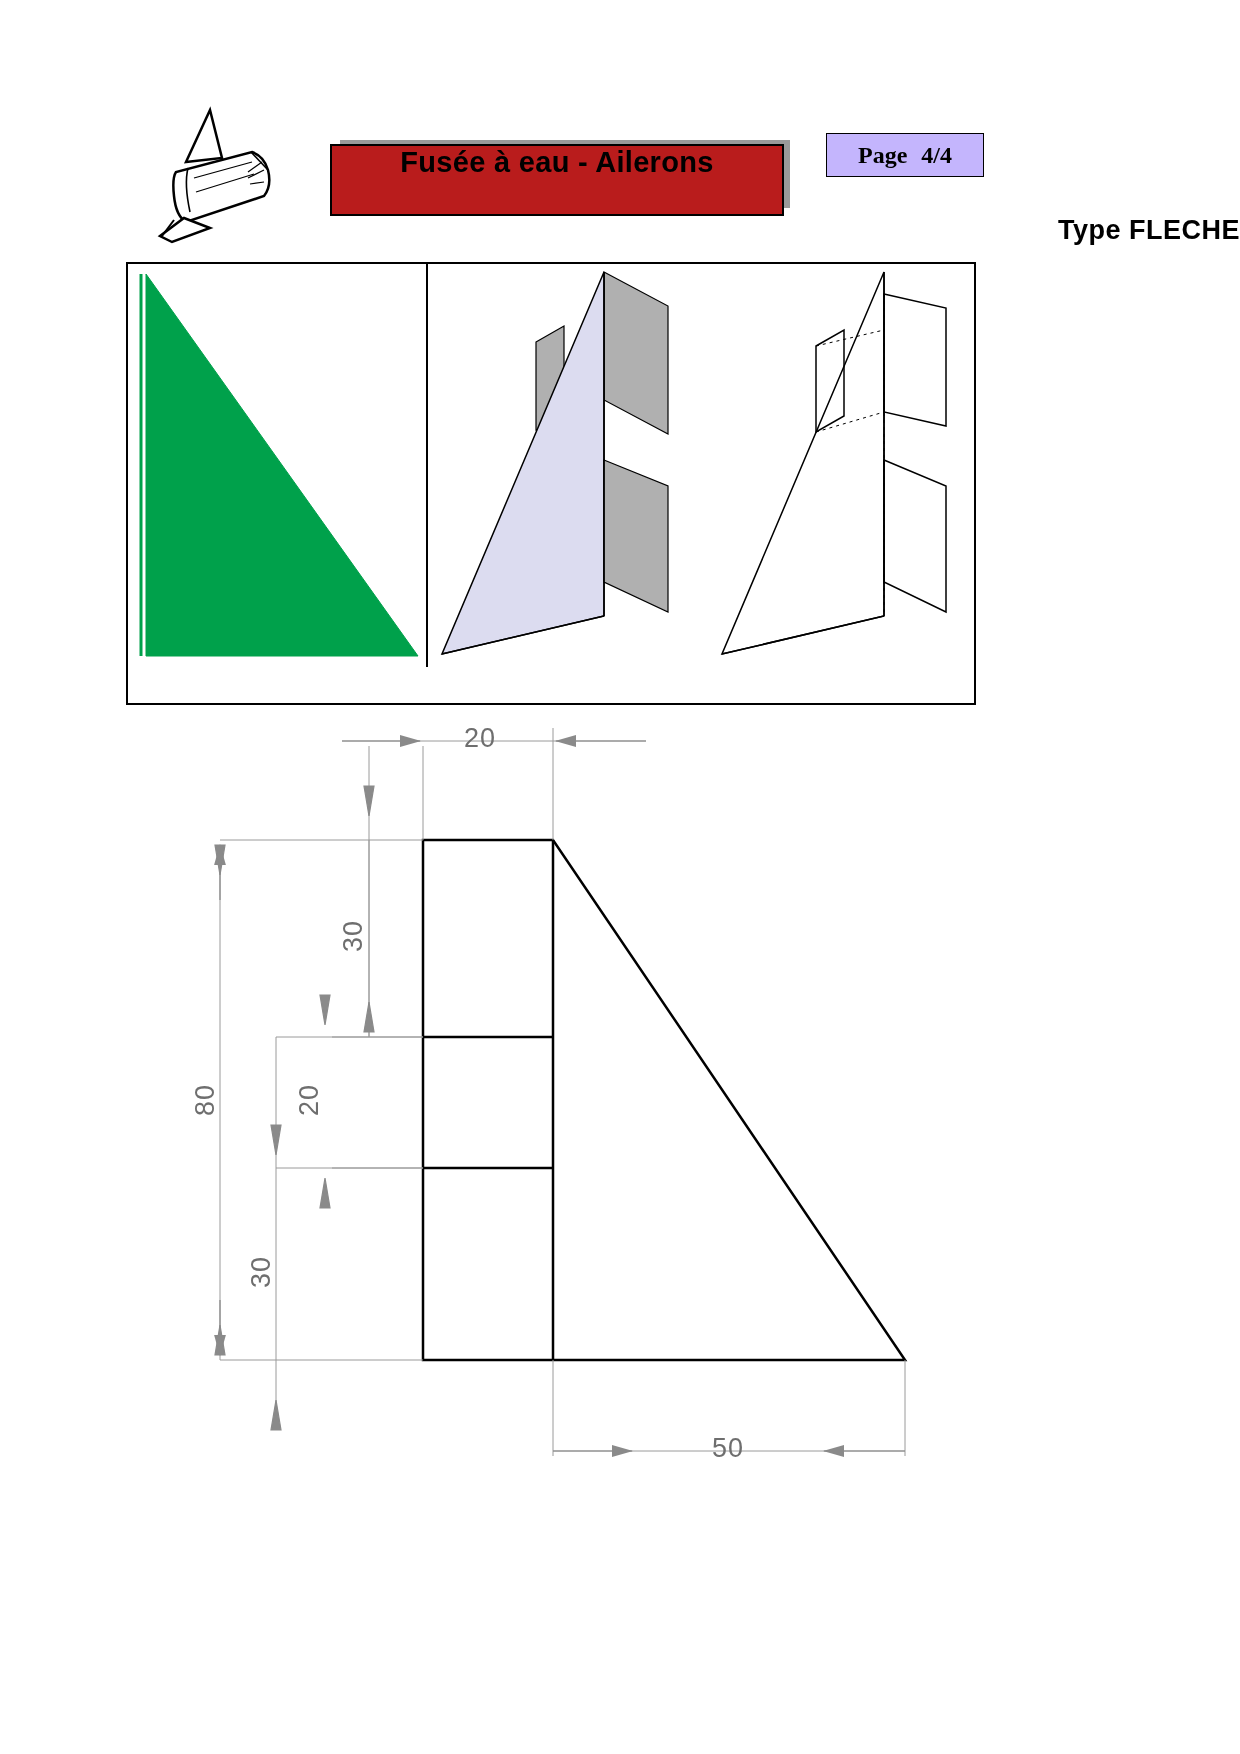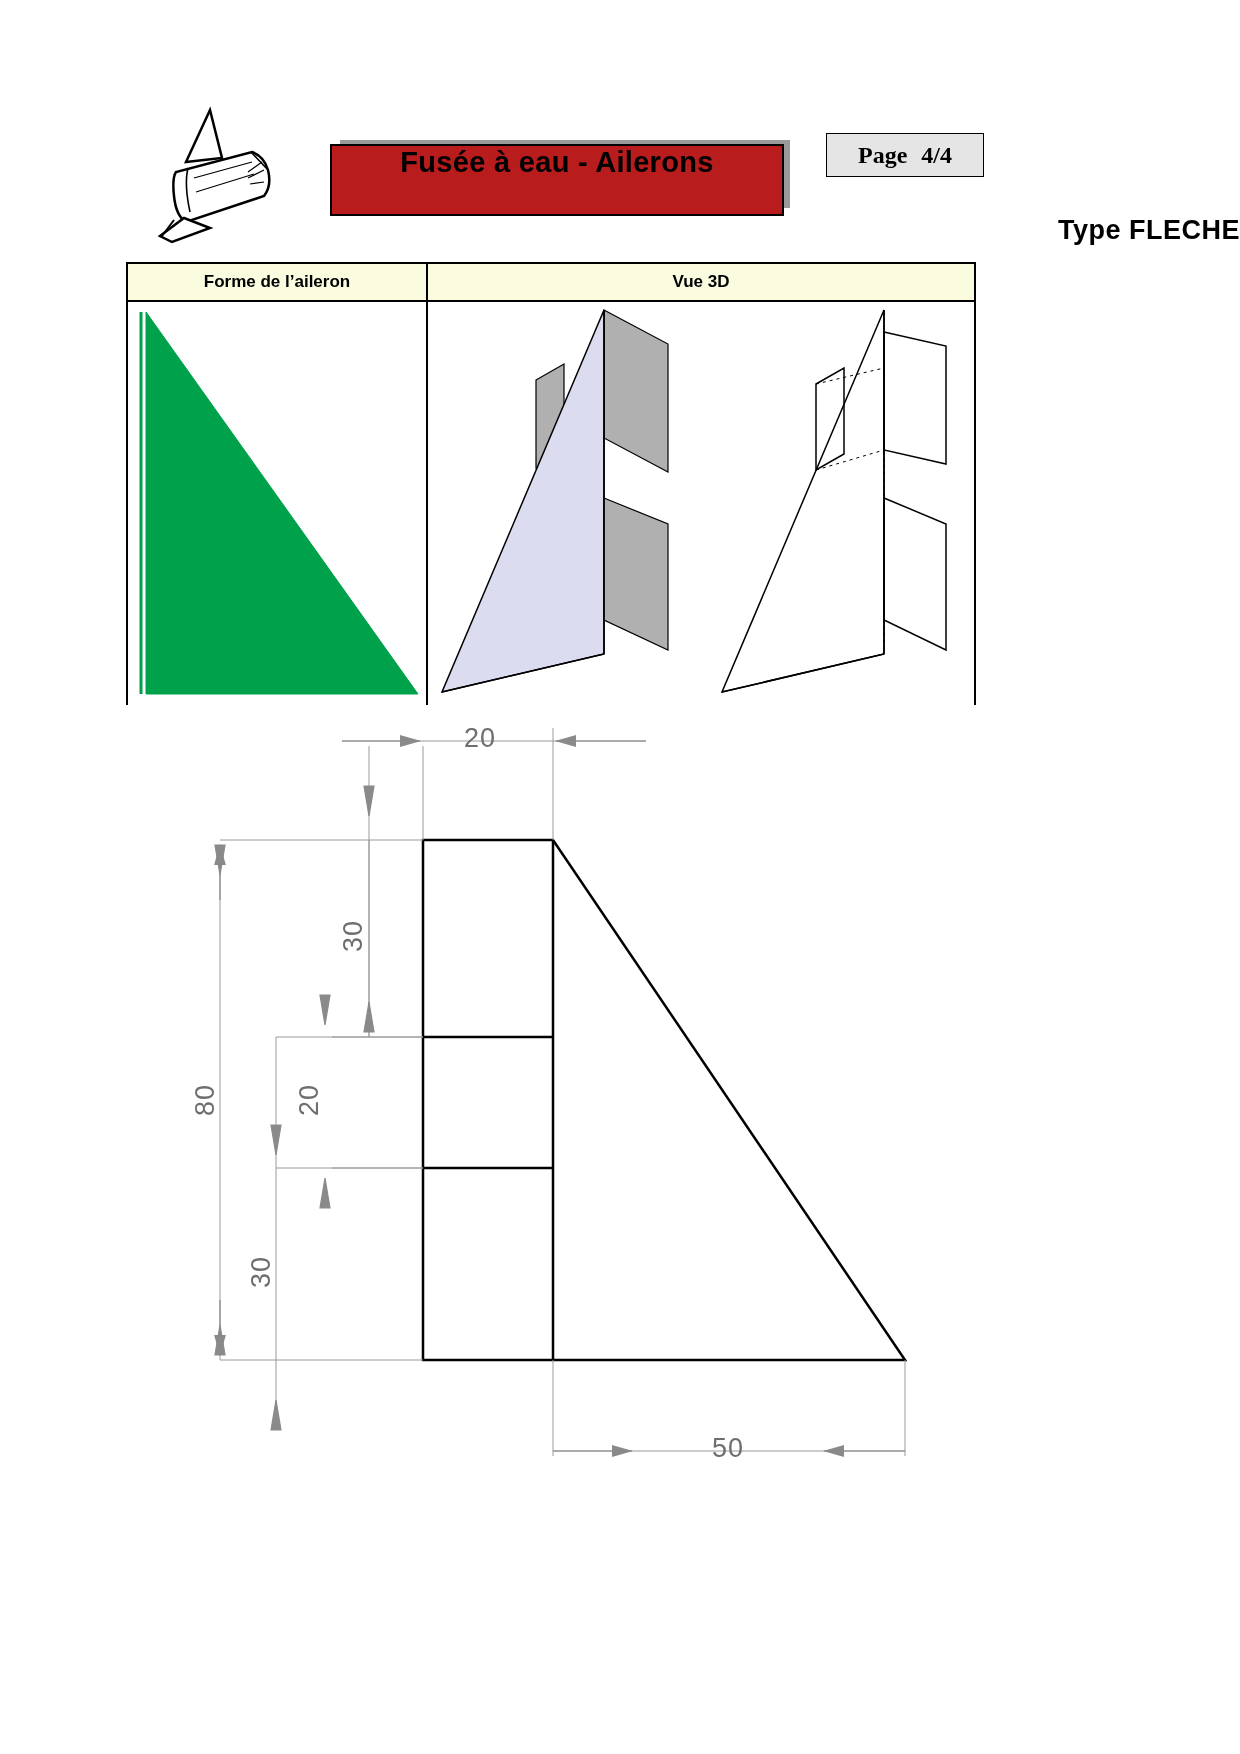--- a/index.html
+++ b/index.html
@@ -51,21 +51,21 @@
     letter-spacing: 0.3px;
   }
 
   .page-box {
     position: absolute;
     left: 826px;
     top: 133px;
     width: 156px;
     height: 42px;
     border: 1px solid #000000;
-    background: #e5e5e5;
+    background: #c4b5fd;
     display: flex;
     align-items: center;
     justify-content: center;
     gap: 14px;
   }
   .page-label {
     font-family: "Liberation Serif", serif;
     font-size: 24px;
     font-weight: bold;
   }
@@ -178,24 +178,20 @@
 </div>
 
 <div class="page-box">
   <span class="page-label">Page</span>
   <span class="page-value">4/4</span>
 </div>
 
 <div class="subtitle">Type FLECHE</div>
 
 <div class="table-wrap">
-  <div class="table-head">
-    <div class="th th-left">Forme de l’aileron</div>
-    <div class="th th-right">Vue 3D</div>
-  </div>
   <div class="table-body">
 
     <div class="td-left">
       <svg width="298" height="399" viewBox="0 0 298 399">
         <polygon points="18,10 18,392 290,392" fill="#00a14b" stroke="#00a14b" stroke-width="1"></polygon>
         <line x1="13" y1="10" x2="13" y2="392" stroke="#00a14b" stroke-width="3"></line>
       </svg>
     </div>
 
     <div class="td-right">

